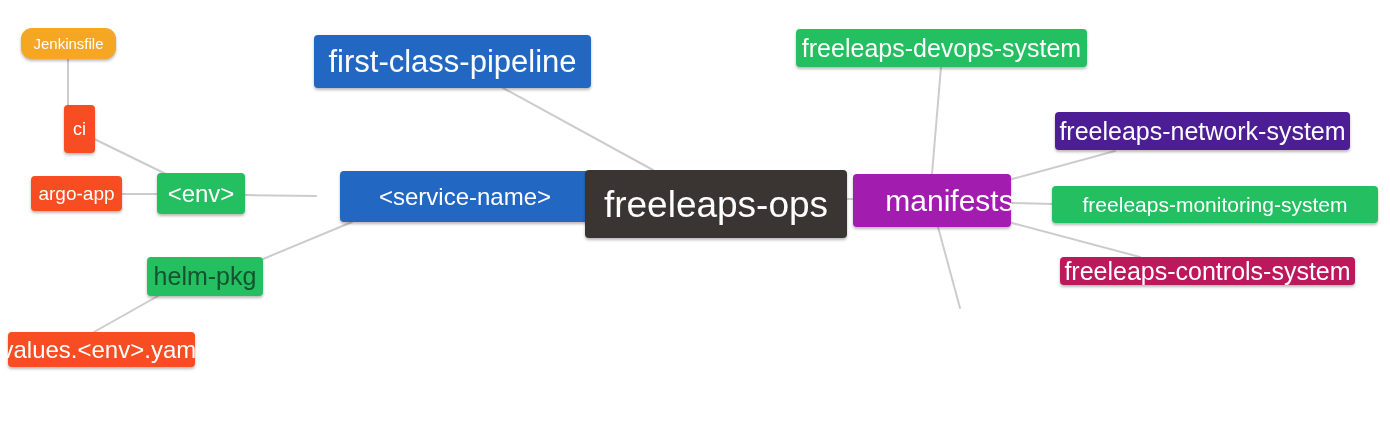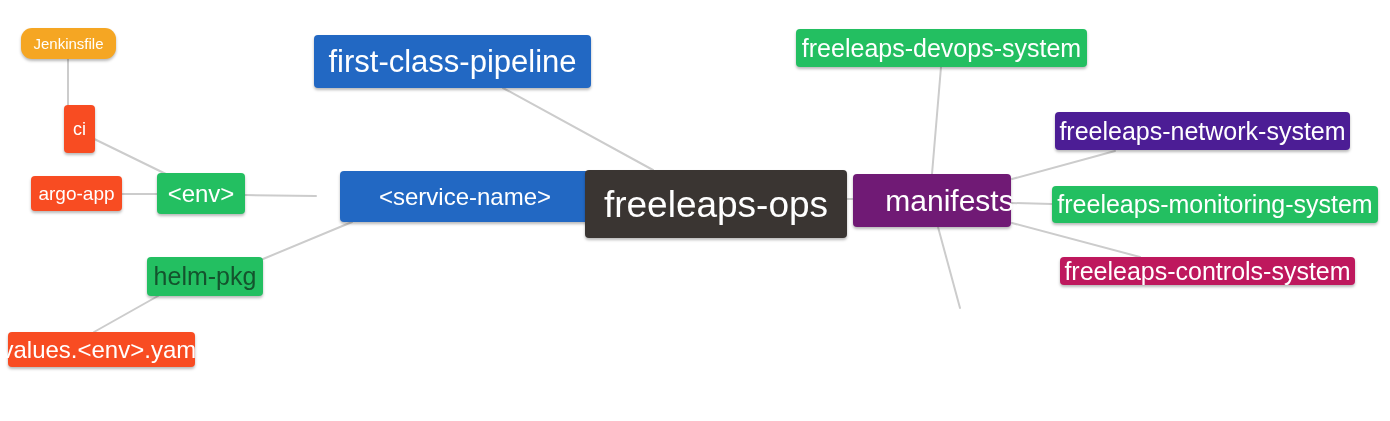--- a/index.html
+++ b/index.html
@@ -67,19 +67,19 @@
   <div id="nodes">
       <div class="node" style="left: 21px; top: 28px; width: 95px; height: 31px; font-size: 15px; background: rgb(245, 166, 35); color: rgb(255, 255, 255); border-radius: 11px;">Jenkinsfile</div>
       <div class="node" style="left: 64px; top: 105px; width: 31px; height: 48px; font-size: 18px; background: rgb(248, 76, 34); color: rgb(255, 255, 255);">ci</div>
       <div class="node" style="left: 31px; top: 176px; width: 91px; height: 35px; font-size: 19px; background: rgb(248, 76, 34); color: rgb(255, 255, 255);">argo-app</div>
       <div class="node" style="left: 157px; top: 173px; width: 88px; height: 41px; font-size: 24px; background: rgb(35, 191, 97); color: rgb(255, 255, 255);">&lt;env&gt;</div>
       <div class="node" style="left: 147px; top: 257px; width: 116px; height: 39px; font-size: 25px; background: rgb(35, 191, 97); color: #14532d;">helm-pkg</div>
       <div class="node" style="left: 8px; top: 332px; width: 187px; height: 35px; font-size: 24px; background: rgb(248, 76, 34); color: rgb(255, 255, 255);">values.&lt;env&gt;.yaml</div>
       <div class="node" style="left: 314px; top: 35px; width: 277px; height: 53px; font-size: 31px; background: rgb(34, 104, 195); color: rgb(255, 255, 255);">first-class-pipeline</div>
       <div class="node" style="left: 316px; top: 171px; width: 250px; height: 51px; font-size: 24px; background: rgb(34, 104, 195); color: rgb(255, 255, 255); margin-left: 24px;">&lt;service-name&gt;</div>
       <div class="node" style="left: 585px; top: 170px; width: 262px; height: 68px; font-size: 37px; background: rgb(58, 53, 50); color: rgb(255, 255, 255);">freeleaps-ops</div>
-      <div class="node" style="left: 853px; top: 174px; width: 158px; height: 53px; font-size: 30px; background: #701a75; color: rgb(255, 255, 255); padding-left: 35px;">manifests</div>
+      <div class="node" style="left: 853px; top: 174px; width: 158px; height: 53px; font-size: 30px; background: #a21caf; color: rgb(255, 255, 255); padding-left: 35px;">manifests</div>
       <div class="node" style="left: 796px; top: 29px; width: 291px; height: 38px; font-size: 25px; background: rgb(35, 191, 97); color: rgb(255, 255, 255);">freeleaps-devops-system</div>
       <div class="node" style="left: 1055px; top: 112px; width: 295px; height: 38px; font-size: 25px; background: #4c1d95; color: rgb(255, 255, 255);">freeleaps-network-system</div>
-      <div class="node" style="left: 1052px; top: 186px; width: 326px; height: 37px; font-size: 25px; background: rgb(35, 191, 97); color: rgb(255, 255, 255);">freeleaps-monitoring-system</div>
+      <div class="node" style="left: 1052px; top: 186px; width: 326px; height: 37px; font-size: 21px; background: rgb(35, 191, 97); color: rgb(255, 255, 255);">freeleaps-monitoring-system</div>
       <div class="node" style="left: 1060px; top: 257px; width: 295px; height: 28px; font-size: 25px; background: #be185d; color: rgb(255, 255, 255);">freeleaps-controls-system</div>
     </div>
 </div>
 
 </body></html>

